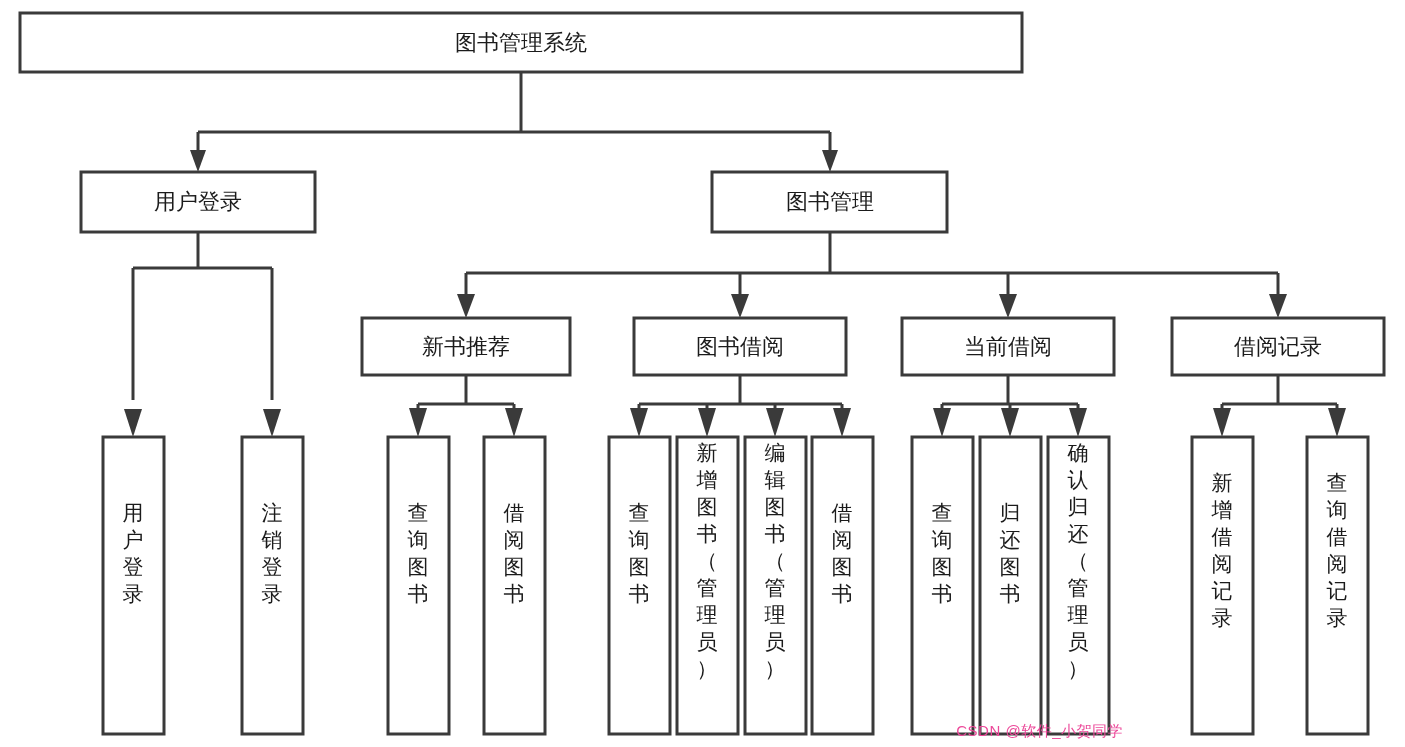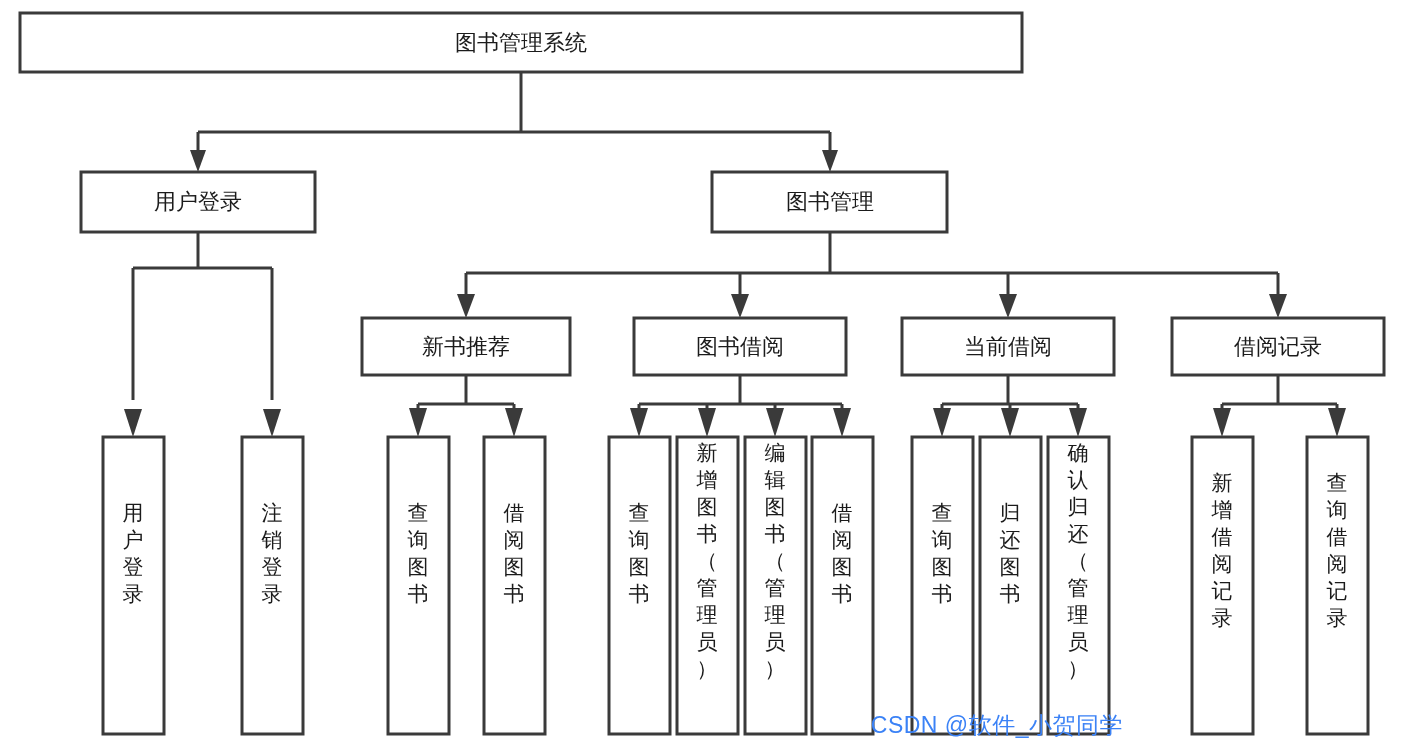--- a/index.html
+++ b/index.html
@@ -52,22 +52,22 @@
     font-family: "Liberation Sans", "DejaVu Sans", sans-serif;
     font-size: 21px;
     fill: #1b1b1b;
     text-anchor: middle;
   }
   .watermark {
     position: absolute;
     right: 12px;
     bottom: 6px;
     font-family: "Liberation Sans", "DejaVu Sans", sans-serif;
-    font-size: 23px;
-    color: #3b82f6;
+    font-size: 15px;
+    color: #ec4899;
     letter-spacing: 0.5px;
     white-space: nowrap;
     user-select: none;
   }
 </style>
 </head>
 <body>
 
 <div id="diagram-root">
 

